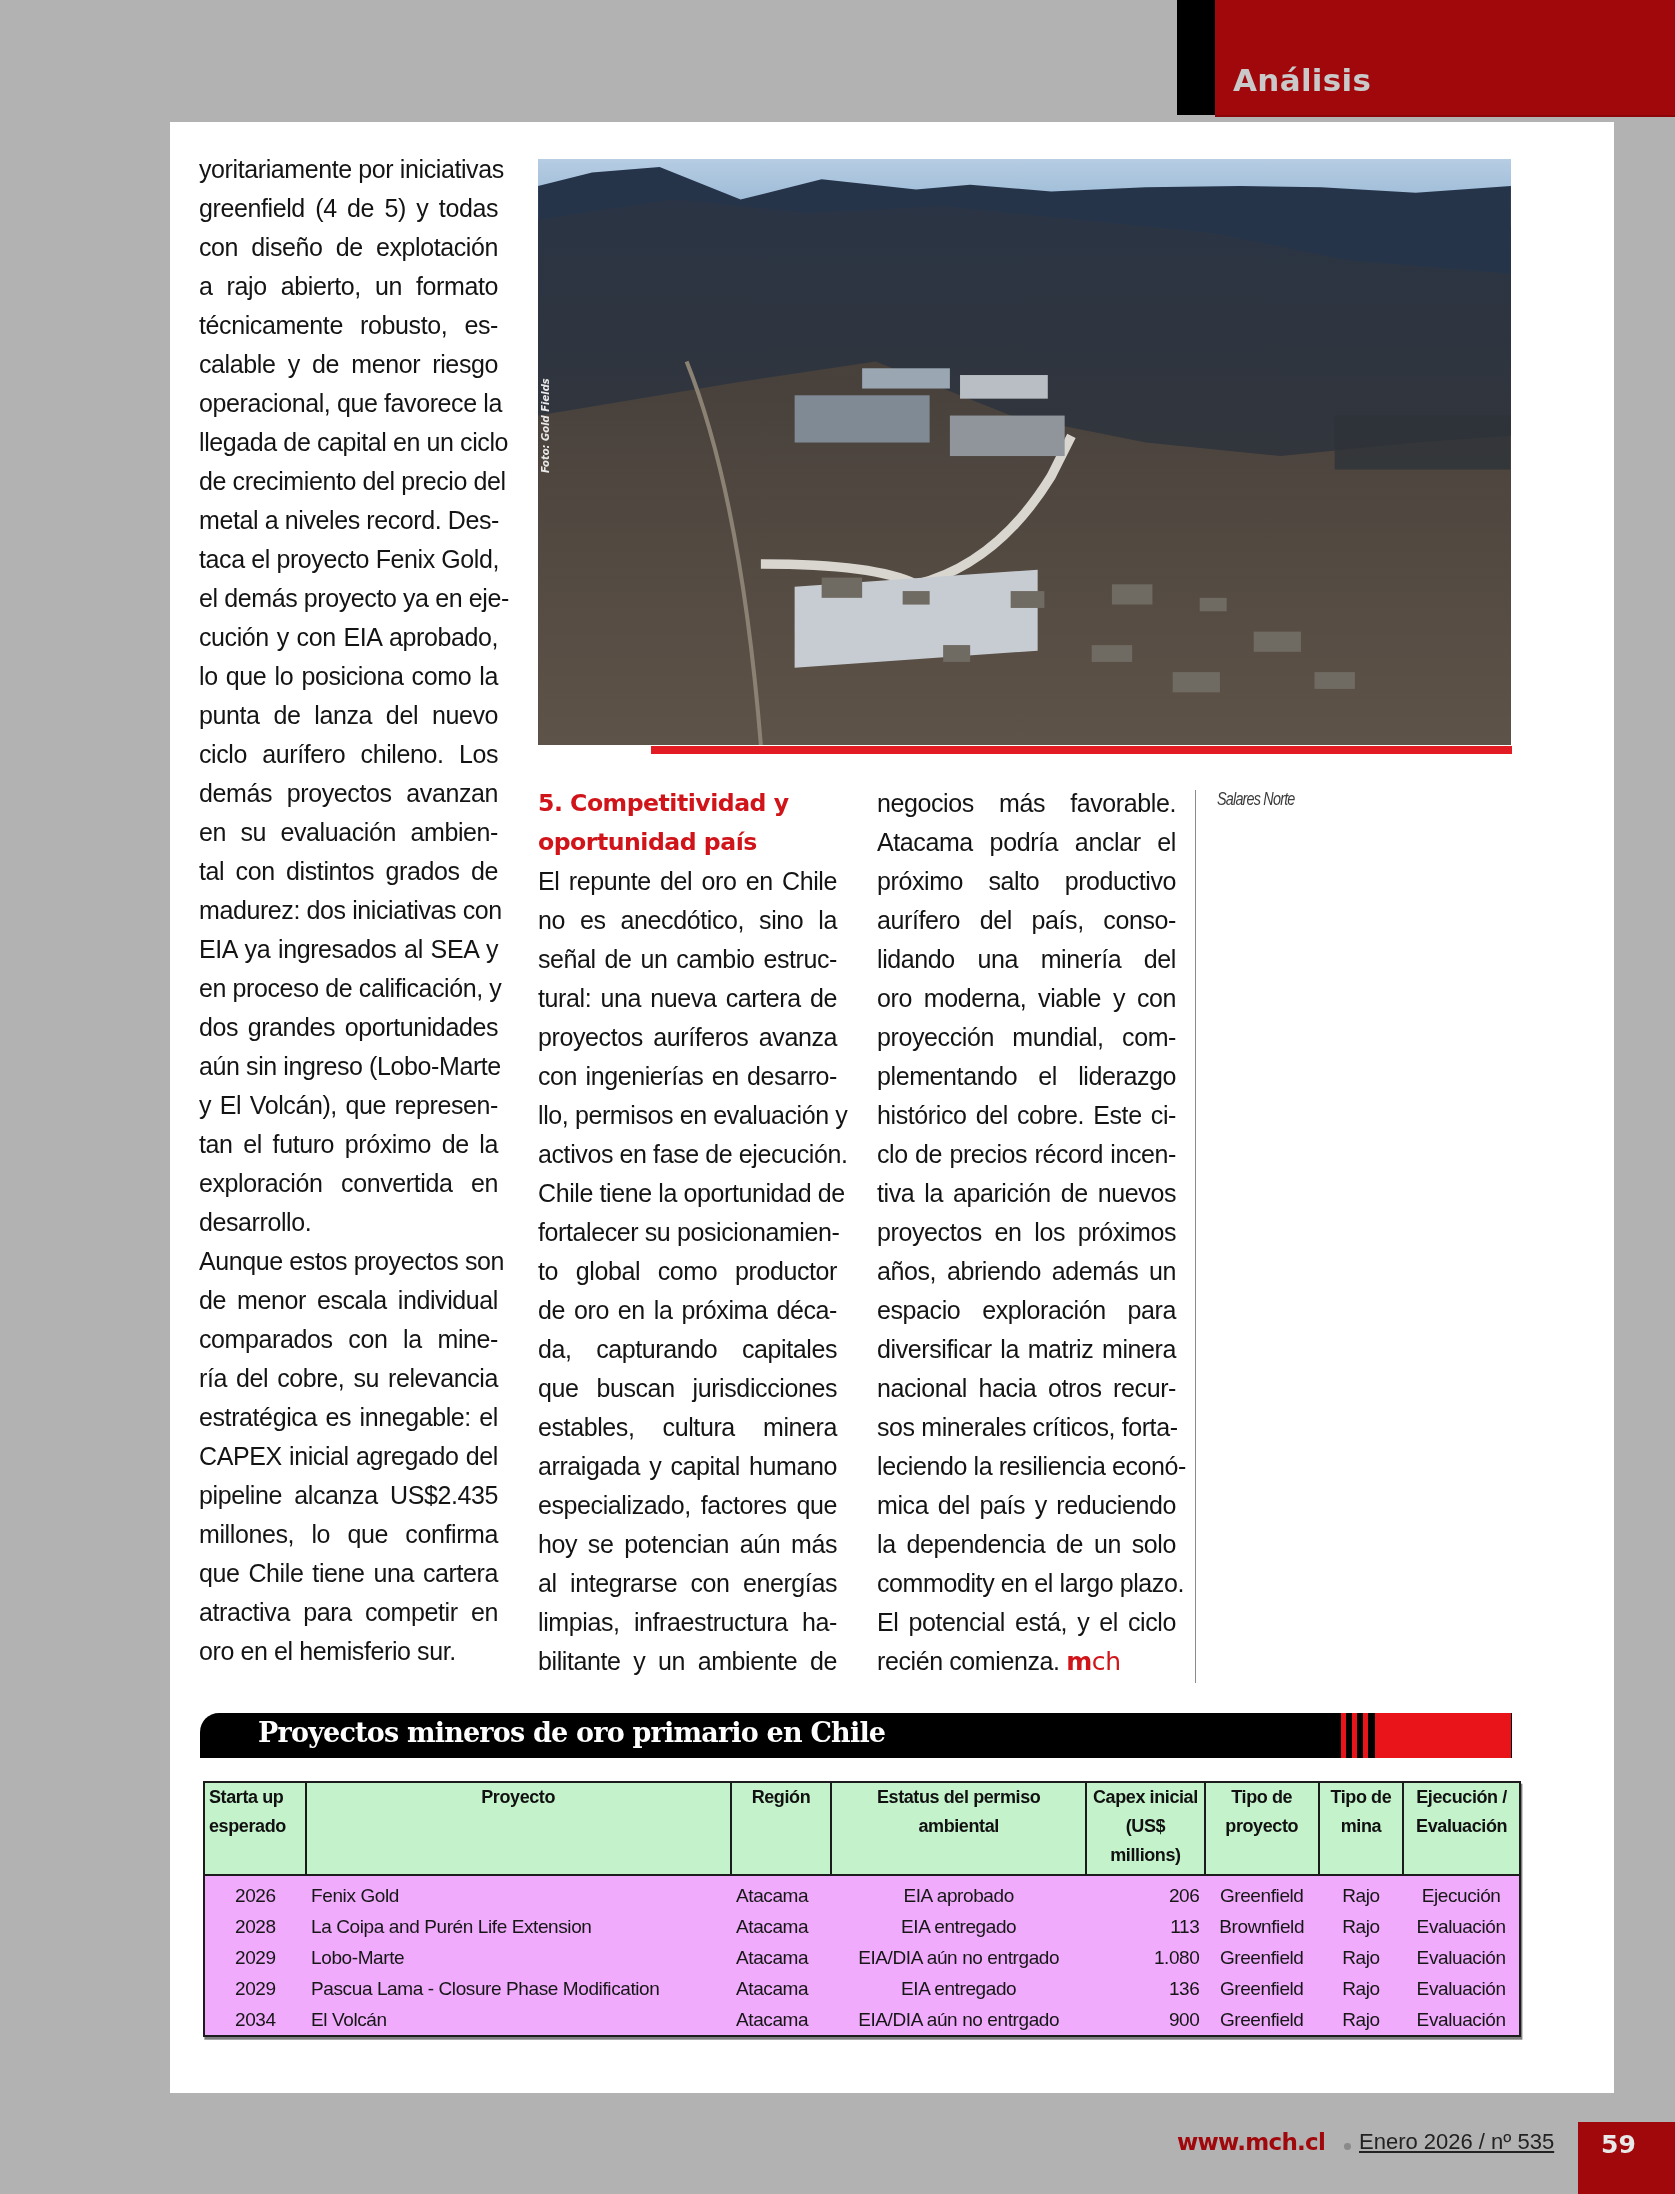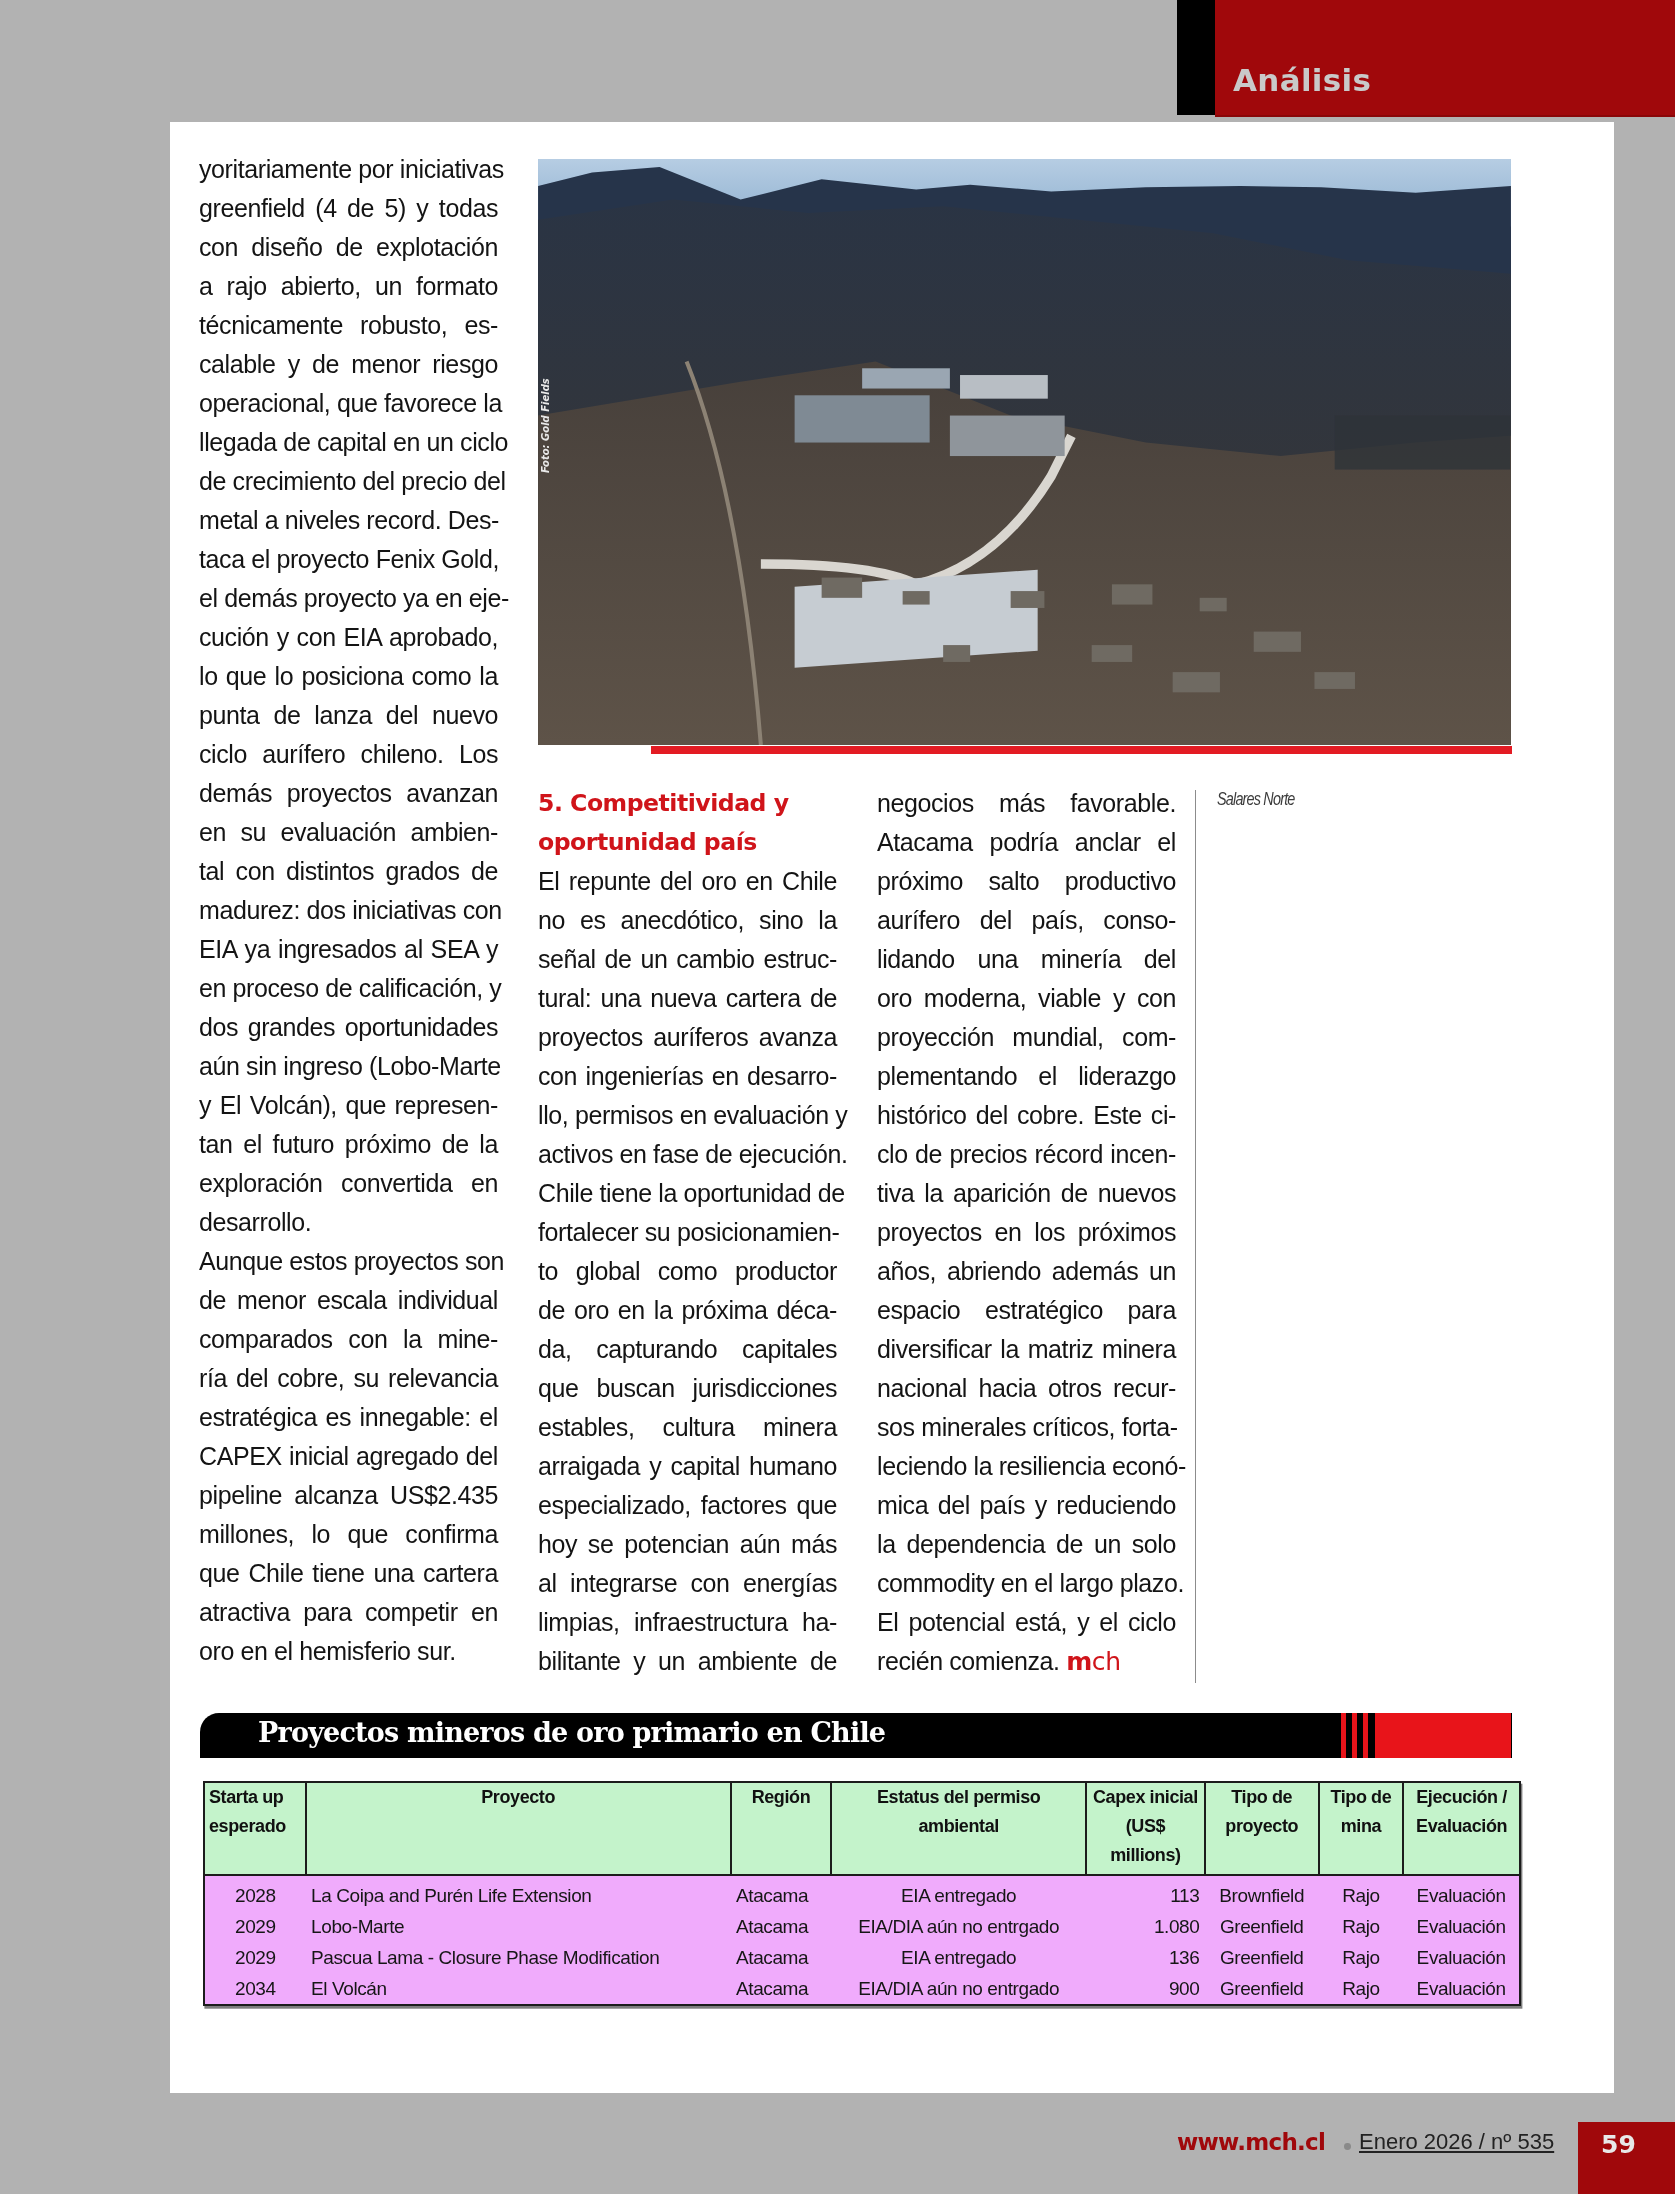--- a/index.html
+++ b/index.html
@@ -173,21 +173,21 @@
       <span class="line">aurífero del país, conso-</span>
       <span class="line">lidando una minería del</span>
       <span class="line">oro moderna, viable y con</span>
       <span class="line">proyección mundial, com-</span>
       <span class="line">plementando el liderazgo</span>
       <span class="line">histórico del cobre. Este ci-</span>
       <span class="line">clo de precios récord incen-</span>
       <span class="line">tiva la aparición de nuevos</span>
       <span class="line">proyectos en los próximos</span>
       <span class="line">años, abriendo además un</span>
-      <span class="line">espacio estratégico para</span>
+      <span class="line">espacio exploración para</span>
       <span class="line">diversificar la matriz minera</span>
       <span class="line">nacional hacia otros recur-</span>
       <span class="line">sos minerales críticos, forta-</span>
       <span class="line">leciendo la resiliencia econó-</span>
       <span class="line">mica del país y reduciendo</span>
       <span class="line">la dependencia de un solo</span>
       <span class="line">commodity en el largo plazo.</span>
       <span class="line">El potencial está, y el ciclo</span>
     </div>
   <span class="line last">
@@ -225,20 +225,30 @@
         <th>Región</th>
         <th>Estatus del permiso ambiental</th>
         <th>Capex inicial (US$ millions)</th>
         <th>Tipo de proyecto</th>
         <th>Tipo de mina</th>
         <th>Ejecución / Evaluación</th>
       </tr>
     </thead>
     <tbody id="tbody">
         <tr>
+          <td class="c">2026</td>
+          <td class="l">Fenix Gold</td>
+          <td class="l">Atacama</td>
+          <td class="c">EIA aprobado</td>
+          <td class="r">206</td>
+          <td class="c">Greenfield</td>
+          <td class="c">Rajo</td>
+          <td class="c">Ejecución</td>
+        </tr>
+        <tr>
           <td class="c">2028</td>
           <td class="l">La Coipa and Purén Life Extension</td>
           <td class="l">Atacama</td>
           <td class="c">EIA entregado</td>
           <td class="r">113</td>
           <td class="c">Brownfield</td>
           <td class="c">Rajo</td>
           <td class="c">Evaluación</td>
         </tr>
         <tr>

